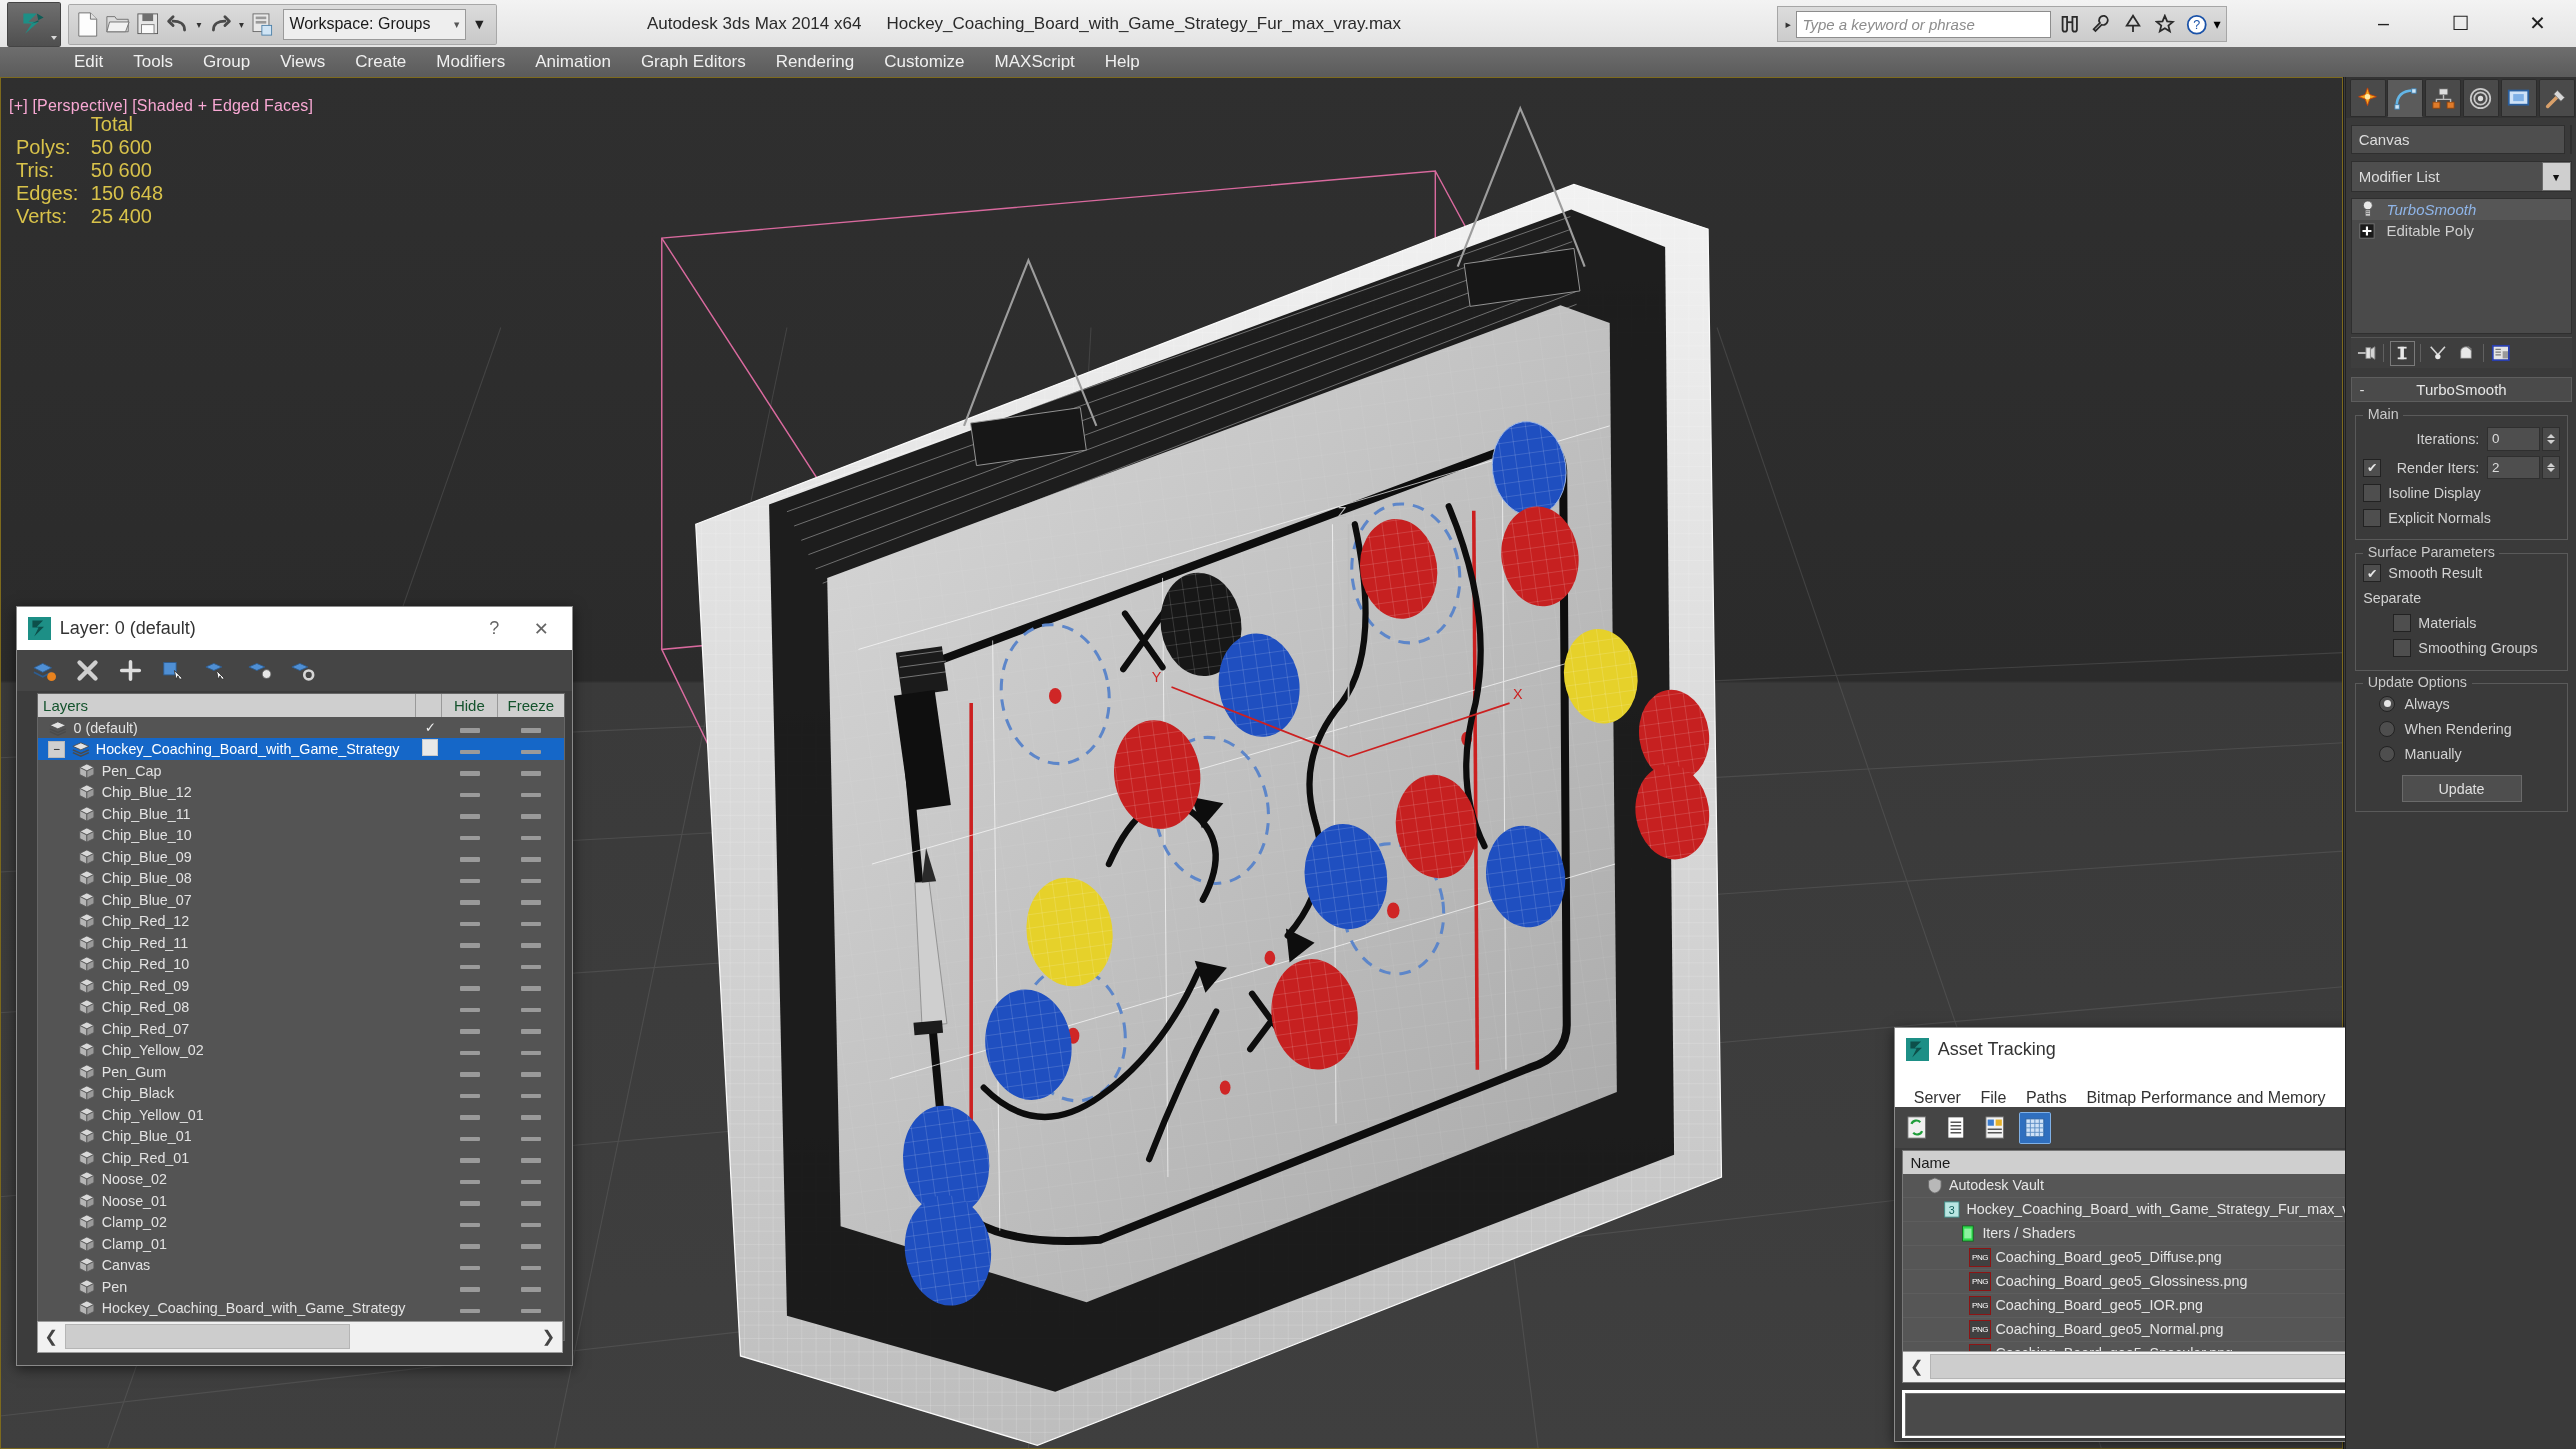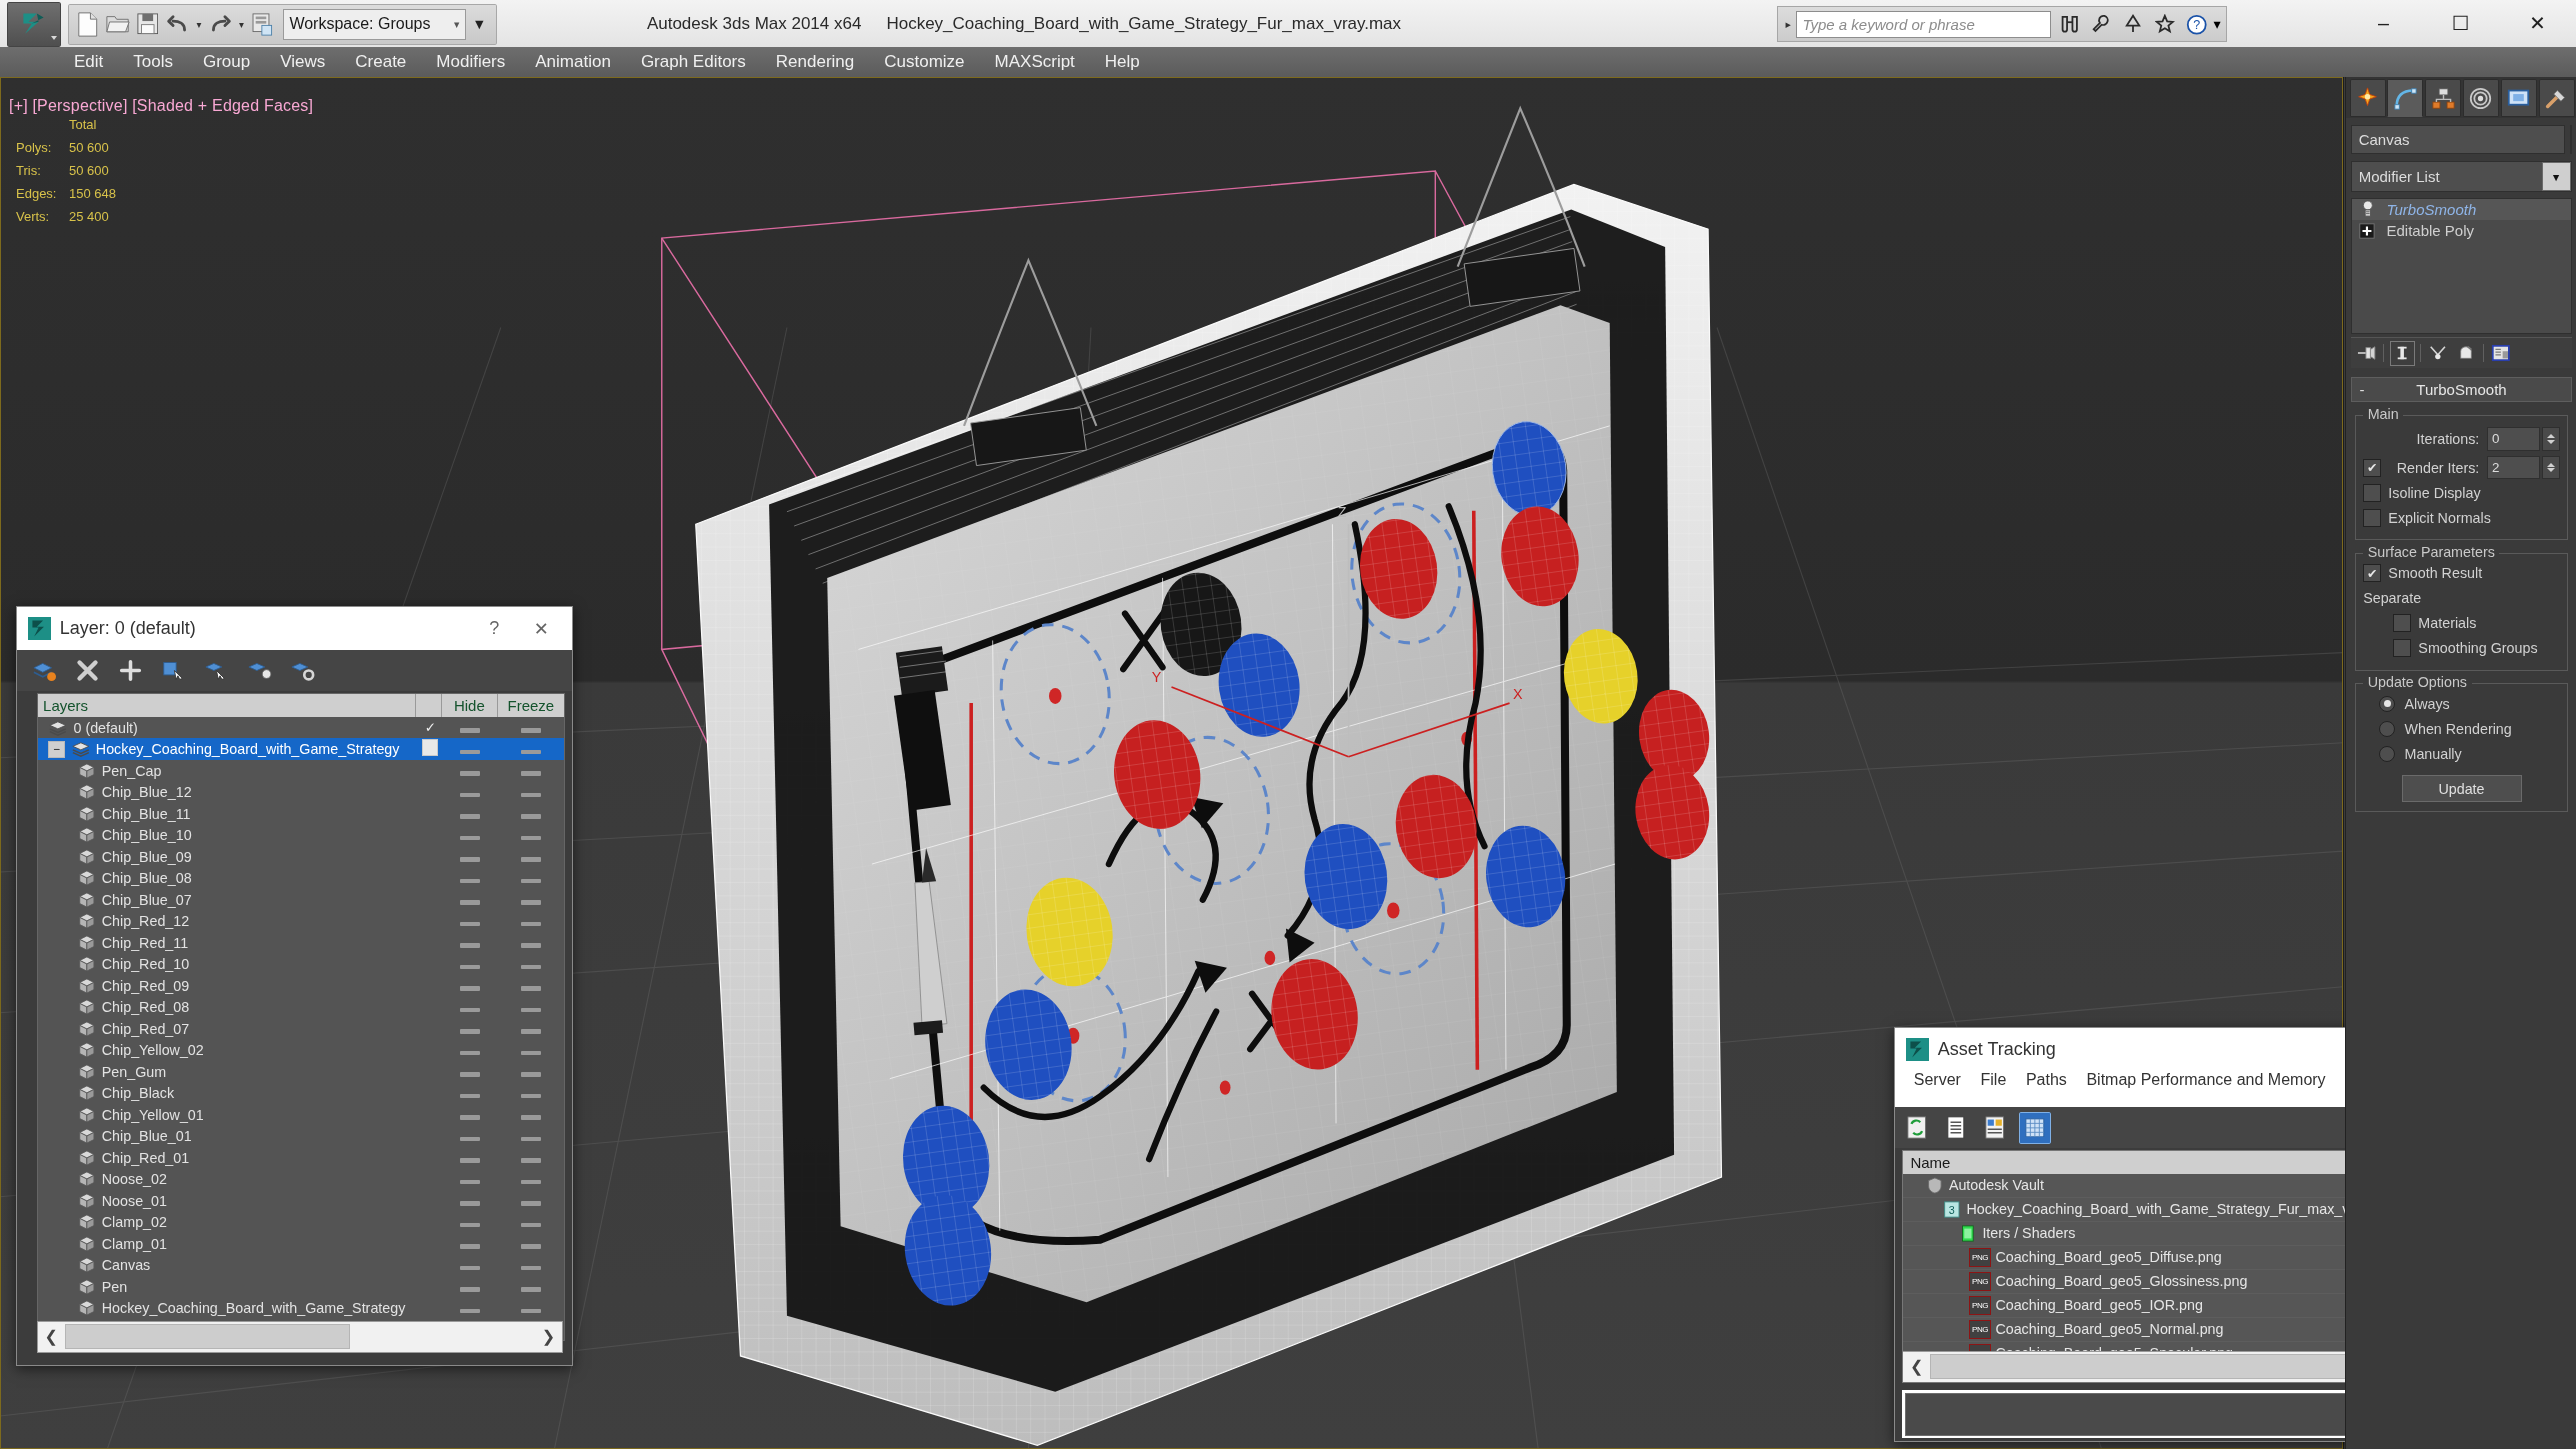--- a/index.html
+++ b/index.html
@@ -45,21 +45,21 @@
   .menuleftcap{position:absolute;left:0;top:47px;width:59px;height:30px;background:#4a4a4a;}
 
   
   .viewport{position:absolute;left:0;top:77px;width:2343px;height:1372px;
             background:#2b2b2b;overflow:hidden;border-right:1.8px solid #1c1c1c;}
   .vp-grad{position:absolute;inset:0;background:
       linear-gradient(180deg,#2f2f2f 0%,#2b2b2b 44%,#3a3a3a 44.2%,#3f3f3f 100%);}
   .vplabel{position:absolute;left:9px;top:20px;font-size:16px;color:#f9a8d4;letter-spacing:0.2px;}
   .stats{position:absolute;left:16px;top:36px;font-size:16px;color:#d8c24a;line-height:23px;}
   .stats table{border-collapse:collapse;}
-  .stats td{padding:0 3.6px 0 0;font-size:13px;color:#d8c24a;}
+  .stats td{padding:0 3.6px 0 0;font-size:20px;color:#d8c24a;}
   .stats td.lbl{padding-right:12.5px;}
   .stats td.hdr{color:#d8c24a;}
   .vp-border{position:absolute;left:0;top:0;right:0;bottom:0;border:1.8px solid #7d6a1d;pointer-events:none;}
 
   
   .dlg{position:absolute;background:#3c3c3c;border:0.9px solid #8a8a8a;box-shadow:0 2.7px 12.5px rgba(0,0,0,.55);}
   .dlg-title{height:43px;background:#fff;display:flex;align-items:center;padding:0 7.2px;}
   .dlg-title .dicon{width:23px;height:23px;margin:0 9px 0 3.6px;}
   .dlg-title .dtxt{font-size:18px;color:#333;}
   .dlg-title .dbtns{margin-left:auto;display:flex;align-items:center;}
@@ -87,21 +87,21 @@
   .lpad2{padding-left:39px;}
   .ld-hsb{position:absolute;left:19.7px;right:9px;bottom:12.5px;height:30px;background:#f1f1f1;border:0.9px solid #9a9a9a;display:flex;align-items:center;}
   .ld-hsb .ar{width:27px;text-align:center;font-size:16px;color:#444;}
   .ld-hsb .thumb{height:23px;background:#cdcdcd;border:0.9px solid #b5b5b5;width:54%;}
   .expander{display:inline-flex;width:15px;height:15px;border:0.9px solid #b9b9b9;background:#cfcfcf;
             align-items:center;justify-content:center;font-size:11.6px;color:#111;margin-right:5.4px;line-height:1;}
   .chkbox{display:inline-block;width:14.3px;height:14.3px;border:0.9px solid #c9c9c9;background:#e8e8e8;}
 
   
   .assetdlg{left:1894px;top:1027px;width:680px;height:413px;}
-  .at-menu{height:36px;background:#fff;display:flex;align-items:flex-start;padding-left:9px;}
+  .at-menu{height:36px;background:#fff;display:flex;align-items:flex-end;padding-left:9px;}
   .at-menu .ami{font-size:16px;color:#333;padding:0 9.8px;}
   .at-tools{height:41px;background:#454545;display:flex;align-items:center;padding:0 7.2px;gap:9px;}
   .at-tools .ati{width:30px;height:30px;display:flex;align-items:center;justify-content:center;}
   .at-tools .spacer{flex:1;}
   .at-grid{margin:1.8px 7.2px 0 7.2px;background:#4f4f4f;border:0.9px solid #777;height:231px;position:relative;overflow:hidden;}
   .at-hdr{display:flex;height:23px;background:#cfcfcf;font-size:15px;color:#1a1a1a;border-bottom:0.9px solid #8a8a8a;}
   .at-hdr .h1{flex:1;padding-left:7.2px;line-height:23px;border-right:0.9px solid #8f8f8f;}
   .at-hdr .h2{width:145px;padding-left:7.2px;line-height:23px;}
   .at-rows{position:absolute;left:0;right:0;top:23px;bottom:32px;}
   .arow{display:flex;height:23px;align-items:center;font-size:14.3px;color:#e6e6e6;

